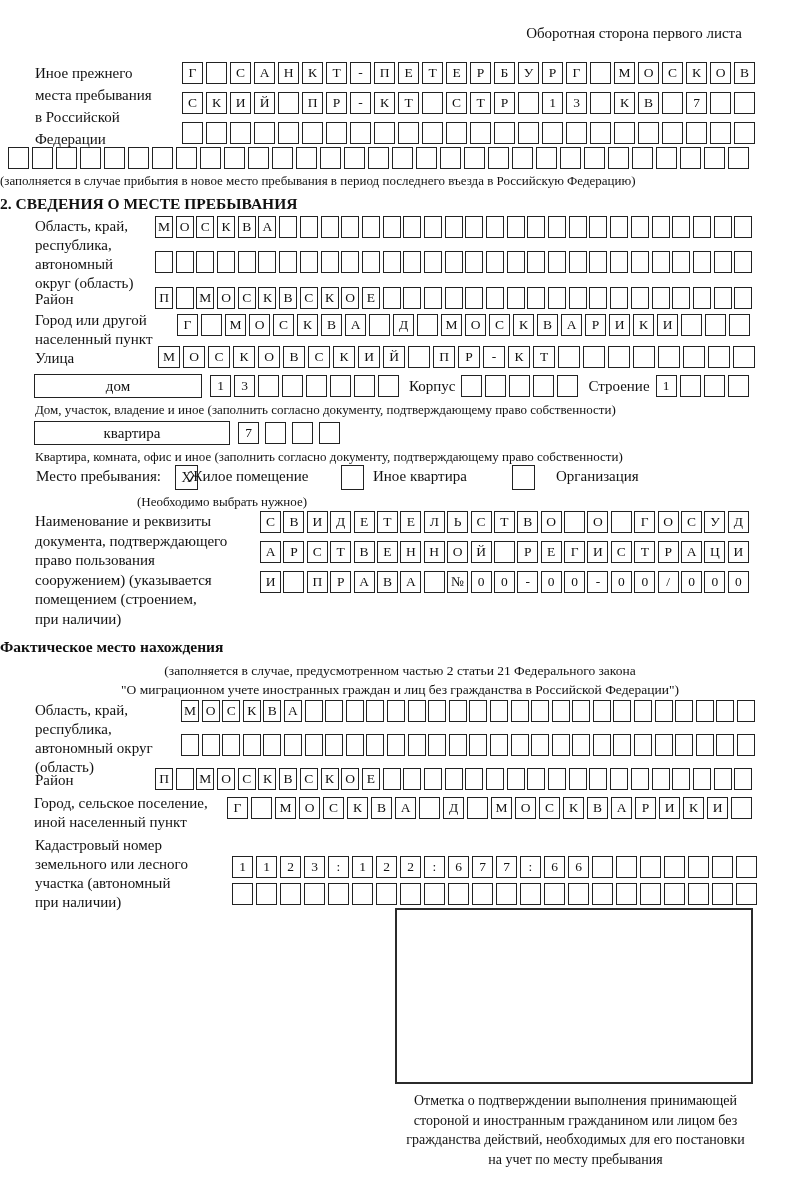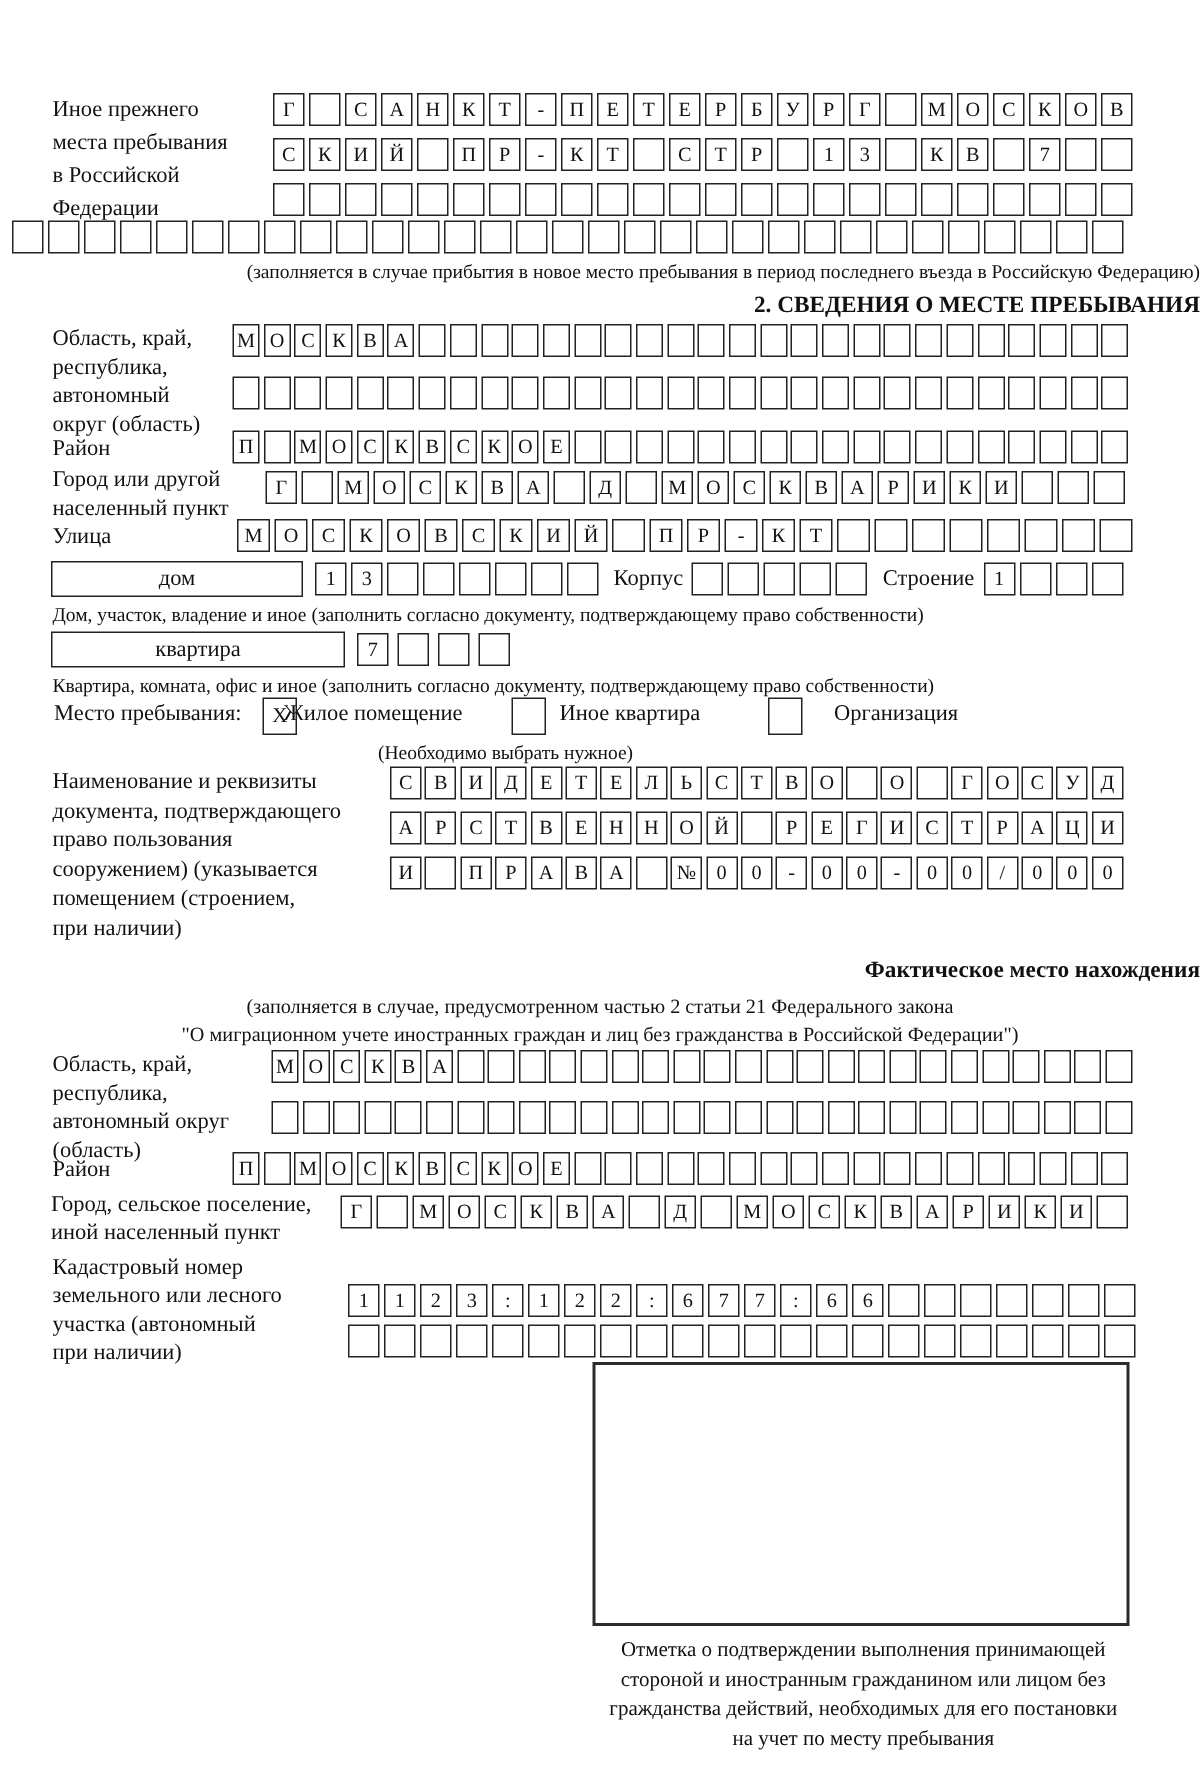--- a/index.html
+++ b/index.html
@@ -6,36 +6,37 @@
   body{width:800px;height:1180px;font-family:"Liberation Serif",serif;color:#111;}
   .page{position:relative;width:800px;height:1180px;overflow:hidden;background:#fff;}
   .abs{position:absolute;}
   .lbl{font-size:15px;line-height:19px;}
   .lbl22{font-size:15px;line-height:22px;}
   .boxrow{display:flex;}
   .cell{display:inline-flex;flex:none;align-items:center;justify-content:center;
         height:22px;border:1.7px solid #222;box-sizing:border-box;background:#fff;
         font-size:13.5px;}
   .caption{font-size:13px;}
-  .center{text-align:right;width:800px;left:0;}
+  .center{text-align:left;width:800px;left:0;}
   .bold{font-weight:bold;}
   .wlabel{border:1.7px solid #222;box-sizing:border-box;height:24px;display:inline-flex;
           align-items:center;justify-content:center;font-size:15px;flex:none;}
   .cbox{width:23px;height:25px;border:1.8px solid #222;box-sizing:border-box;
         display:flex;align-items:center;justify-content:center;font-size:14px;}
   .inl{font-size:15px;}
   .bigbox{border:2px solid #2b2b2b;box-sizing:border-box;background:#fff;}
   .stampnote{font-size:14px;line-height:19.5px;text-align:center;}
   .factnote{font-size:13.5px;line-height:19px;text-align:center;width:800px;left:0;}
 </style>
 </head>
 <body>
 
 <div class="page">
 
+  <div class="abs lbl" style="top:24px;right:58px;">Оборотная сторона первого листа</div>
 
   <div class="abs" style="top:62px;left:35px;width:145px;">
     <div class="lbl22">Иное прежнего</div>
     <div class="lbl22">места пребывания</div>
     <div class="lbl22">в Российской</div>
     <div class="lbl22">Федерации</div>
   </div>
 
   <div class="abs boxrow" style="top: 62px; left: 182px; column-gap: 3px;">
       <span class="cell" style="width: 21px;">Г</span>
@@ -355,21 +356,21 @@
   </div>
   <div class="abs caption" style="top:449px;left:35px;">Квартира, комната, офис и иное (заполнить согласно документу, подтверждающему право собственности)</div>
 
   <div class="abs inl" style="top:468px;left:36px;">Место пребывания:</div>
   <div class="abs cbox" style="top:465px;left:175px;">X</div>
   <div class="abs inl" style="top:468px;left:189px;">Жилое помещение</div>
   <div class="abs cbox" style="top:465px;left:341px;"></div>
   <div class="abs inl" style="top:468px;left:373px;">Иное квартира</div>
   <div class="abs cbox" style="top:465px;left:512px;"></div>
   <div class="abs inl" style="top:468px;left:556px;">Организация</div>
-  <div class="abs caption" style="top:494px;left:137px;width:400px;text-align:center;">(Необходимо выбрать нужное)</div>
+  <div class="abs caption" style="top:494px;left:137px;width:400px;">(Необходимо выбрать нужное)</div>
 
   <div class="abs" style="top:512px;left:35px;width:225px;">
     <div class="lbl" style="line-height:19.5px;">Наименование и реквизиты</div>
     <div class="lbl" style="line-height:19.5px;">документа, подтверждающего</div>
     <div class="lbl" style="line-height:19.5px;">право пользования</div>
     <div class="lbl" style="line-height:19.5px;">сооружением) (указывается</div>
     <div class="lbl" style="line-height:19.5px;">помещением (строением,</div>
     <div class="lbl" style="line-height:19.5px;">при наличии)</div>
   </div>
   <div class="abs boxrow" style="top: 511px; left: 260px; column-gap: 2.4px;">

